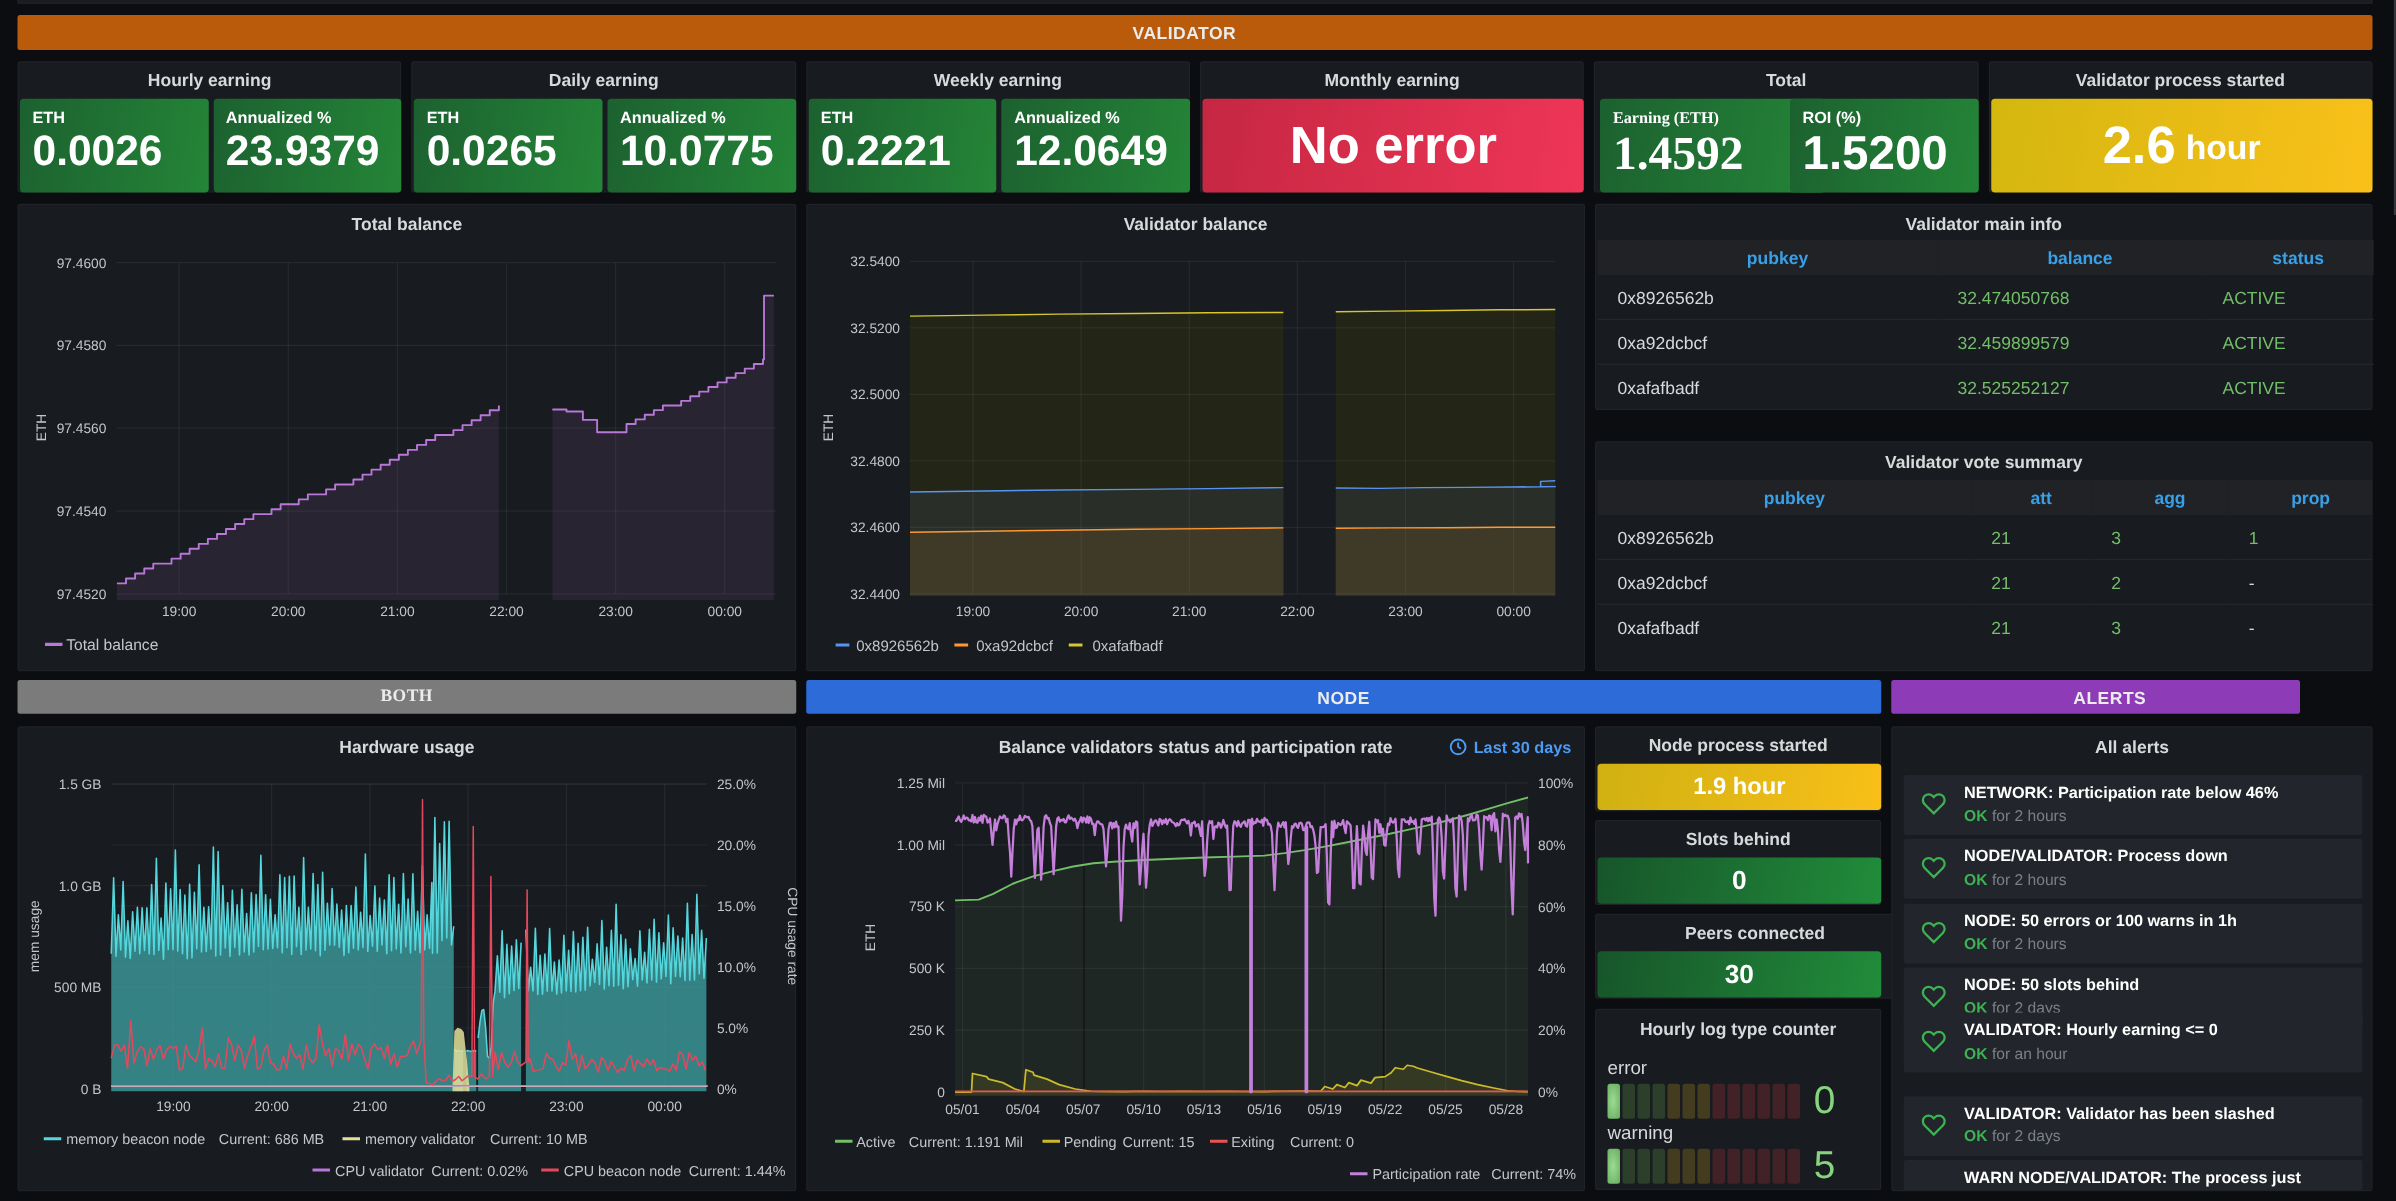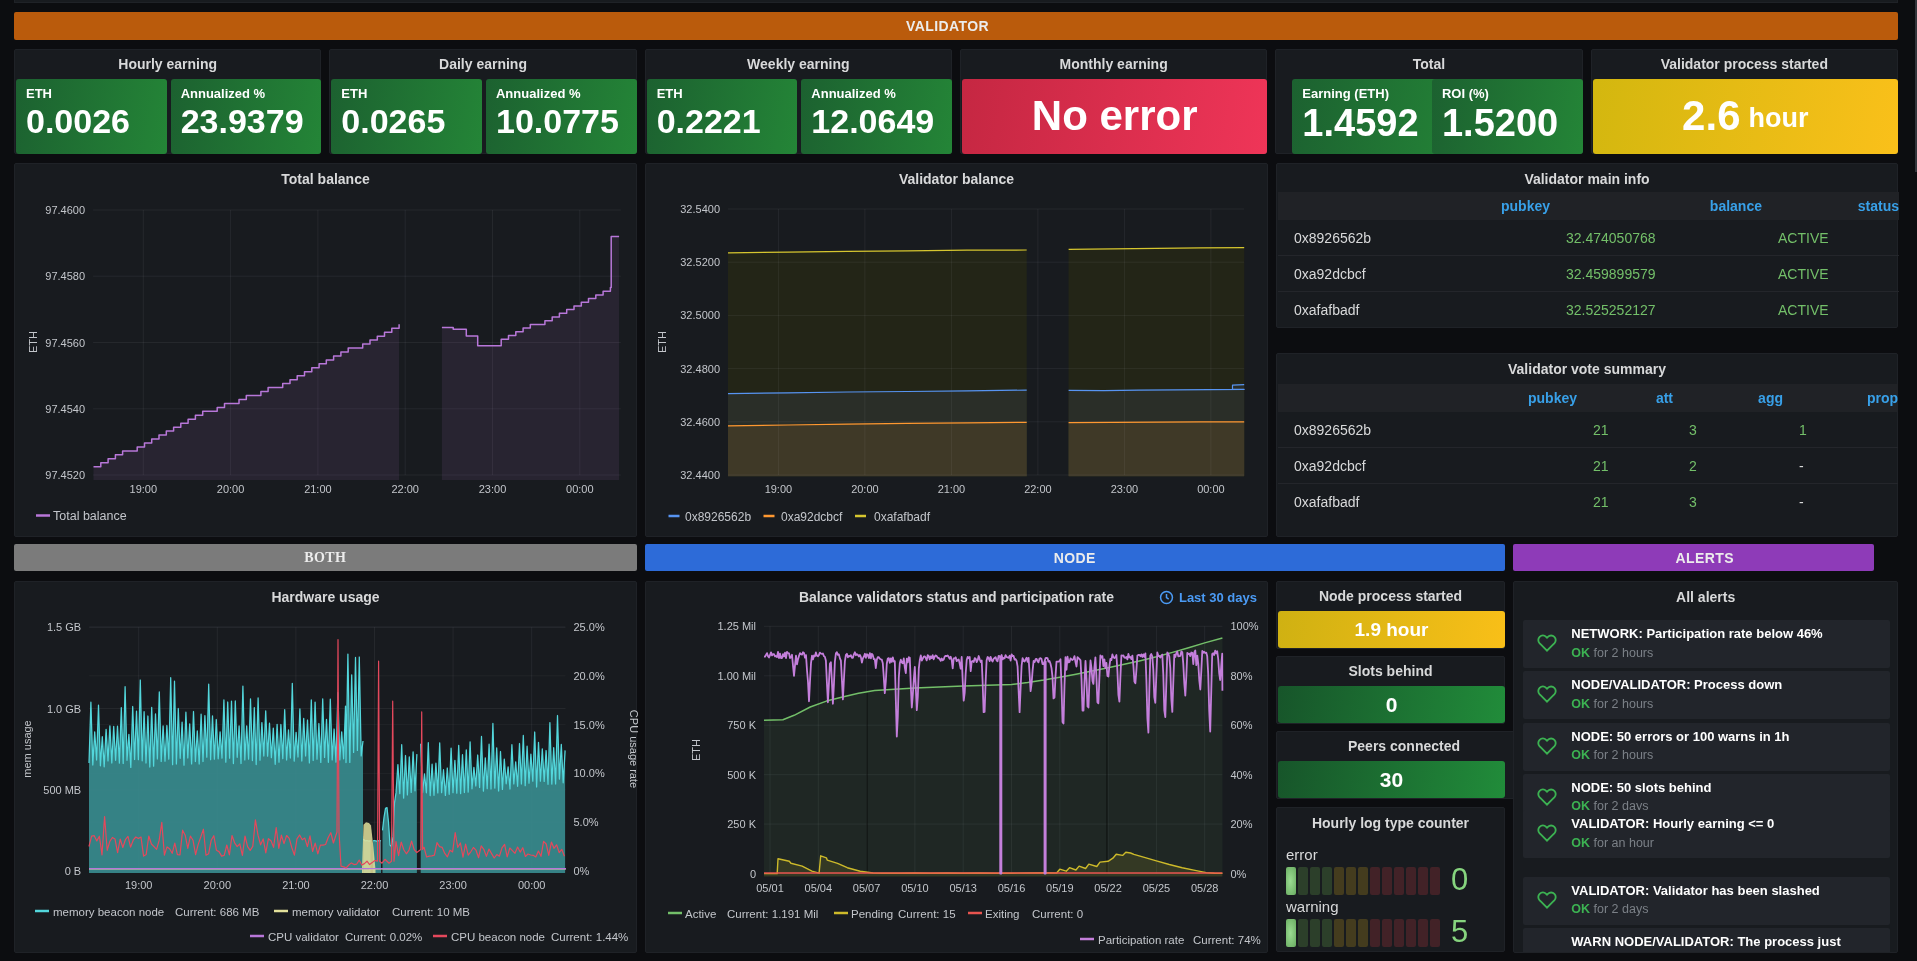--- a/index.html
+++ b/index.html
@@ -1,21 +1,21 @@
 <!DOCTYPE html>
 <html><head><meta charset="utf-8"><style>
 * { margin:0; padding:0; box-sizing:border-box; }
 html,body { width:1917px; height:961px; background:#0c0d10; overflow:hidden;
   font-family:"Liberation Sans", sans-serif; position:relative; }
 .panel { position:absolute; background:#181b1f; border:1px solid #1f2227; border-radius:2px; }
 .ptitle { position:absolute; left:0; right:0; text-align:center; font-size:14px; font-weight:bold; color:#d8d9da; }
 .secbar { position:absolute; height:27px; border-radius:2px; display:flex; align-items:center; justify-content:center;
   font-size:14px; font-weight:bold; color:#ececec; letter-spacing:0.4px; }
 table.gtable { border-collapse:collapse; width:100%; }
-.gtable th { text-align:right; font-size:14px; font-weight:bold; color:#38a0e8; background:#202226; padding:0 0 0 16px; height:28px;}
+.gtable th { text-align:center; font-size:14px; font-weight:bold; color:#38a0e8; background:#202226; padding:0 0 0 16px; height:28px;}
 .gtable td { font-size:14px; color:#d8d9da; padding:0 0 0 16px; height:35.8px; border-top:1px solid #24262b; }
 </style></head><body>
 <div style="position:absolute;left:14px;top:-9px;width:1884px;height:12px;background:#181b1f;border:1px solid #1f2227;"></div>
 <div style="position:absolute;right:0px;top:0;width:2px;height:172px;background:#33363c;"></div>
 <div class="secbar" style="left:14px;top:11.5px;width:1884px;height:28px;background:#ba5b0c;padding-right:17px;">VALIDATOR</div>
 <div class="panel" style="left:14px;top:49px;width:307.33px;height:105px;">
     <div class="ptitle" style="top:6px">Hourly earning</div>
     <div style="position:absolute;left:1px;top:29px;width:150.665px;height:74.5px;border-radius:3px;background:linear-gradient(100deg,#1c6130,#248537);">
       <div style="position:absolute;left:10px;top:7px;font-size:13px;font-weight:bold;color:#fff;">ETH</div>
       <div style="position:absolute;left:10px;top:24px;font-size:34px;font-weight:bold;color:#fff;line-height:1.1;">0.0026</div>
@@ -46,21 +46,21 @@
       <div style="position:absolute;left:10px;top:7px;font-size:13px;font-weight:bold;color:#fff;">Annualized %</div>
       <div style="position:absolute;left:10px;top:24px;font-size:34px;font-weight:bold;color:#fff;line-height:1.1;">12.0649</div>
     </div>
   </div>
 <div class="panel" style="left:959.99px;top:49px;width:307.33px;height:105px;">
     <div class="ptitle" style="top:6px">Monthly earning</div>
     <div style="position:absolute;left:1px;top:29px;width:305.33px;height:74.5px;border-radius:3px;background:linear-gradient(100deg,#c52742,#ef3558);display:flex;align-items:center;justify-content:center;font-size:42px;font-weight:bold;color:#fff;">No error</div>
   </div>
 <div class="panel" style="left:1275.32px;top:49px;width:307.33px;height:105px;">
     <div class="ptitle" style="top:6px">Total</div>
-    <div style="position:absolute;left:16px;top:29px;width:180px;height:74.5px;border-radius:3px;background:linear-gradient(100deg,#1c6130,#248537);">
+    <div style="position:absolute;left:4px;top:29px;width:180px;height:74.5px;border-radius:3px;background:linear-gradient(100deg,#1c6130,#248537);font-family:Liberation Serif, serif;">
       <div style="position:absolute;left:10px;top:7px;font-size:13px;font-weight:bold;color:#fff;">Earning (ETH)</div>
       <div style="position:absolute;left:10px;top:24px;font-size:38px;font-weight:bold;color:#fff;line-height:1.1;">1.4592</div>
     </div>
     <div style="position:absolute;left:155.665px;top:29px;width:150.665px;height:74.5px;border-radius:3px;background:linear-gradient(100deg,#1c6130,#248537);">
       <div style="position:absolute;left:10px;top:7px;font-size:13px;font-weight:bold;color:#fff;">ROI (%)</div>
       <div style="position:absolute;left:10px;top:24px;font-size:38px;font-weight:bold;color:#fff;line-height:1.1;">1.5200</div>
     </div>
   </div>
 <div class="panel" style="left:1590.6499999999999px;top:49px;width:307.33px;height:105px;">
     <div class="ptitle" style="top:6px">Validator process started</div>
@@ -212,21 +212,21 @@
           <td>0xafafbadf</td>
           <td style="color:#73bf69">21</td>
           <td style="color:#73bf69">3</td>
           <td>-</td>
         </tr>
 </tbody>
     </table>
   </div>
 <div class="secbar" style="left:14px;top:544px;width:622.7px;background:#7b7b7b;font-family:Liberation Serif, serif;">BOTH</div>
 <div class="secbar" style="left:644.7px;top:544px;width:860.3px;background:#2d6bd8;">NODE</div>
-<div class="secbar" style="left:1513.3px;top:544px;width:361px;background:#8e3bb8;padding-left:22px;">ALERTS</div>
+<div class="secbar" style="left:1513.3px;top:544px;width:327px;background:#8e3bb8;padding-left:22px;">ALERTS</div>
 <div class="panel" style="left:14px;top:581px;width:623px;height:372px;">
     <div class="ptitle" style="top:7px">Hardware usage</div>
     <svg width="623" height="372" viewBox="0 0 623 372" style="position:absolute;left:0;top:0">
       <line x1="74.2" y1="289.0" x2="550.5" y2="289.0" stroke="rgba(210,215,225,0.07)" stroke-width="1"></line>
       <text x="66.2" y="293.0" font-size="11" fill="#c3c6cb" text-anchor="end" font-weight="normal" font-family="Liberation Sans, sans-serif">0 B</text>
       <line x1="74.2" y1="207.8" x2="550.5" y2="207.8" stroke="rgba(210,215,225,0.07)" stroke-width="1"></line>
       <text x="66.2" y="211.8" font-size="11" fill="#c3c6cb" text-anchor="end" font-weight="normal" font-family="Liberation Sans, sans-serif">500 MB</text>
       <line x1="74.2" y1="126.5" x2="550.5" y2="126.5" stroke="rgba(210,215,225,0.07)" stroke-width="1"></line>
       <text x="66.2" y="130.5" font-size="11" fill="#c3c6cb" text-anchor="end" font-weight="normal" font-family="Liberation Sans, sans-serif">1.0 GB</text>
       <line x1="74.2" y1="45.2" x2="550.5" y2="45.2" stroke="rgba(210,215,225,0.07)" stroke-width="1"></line>

